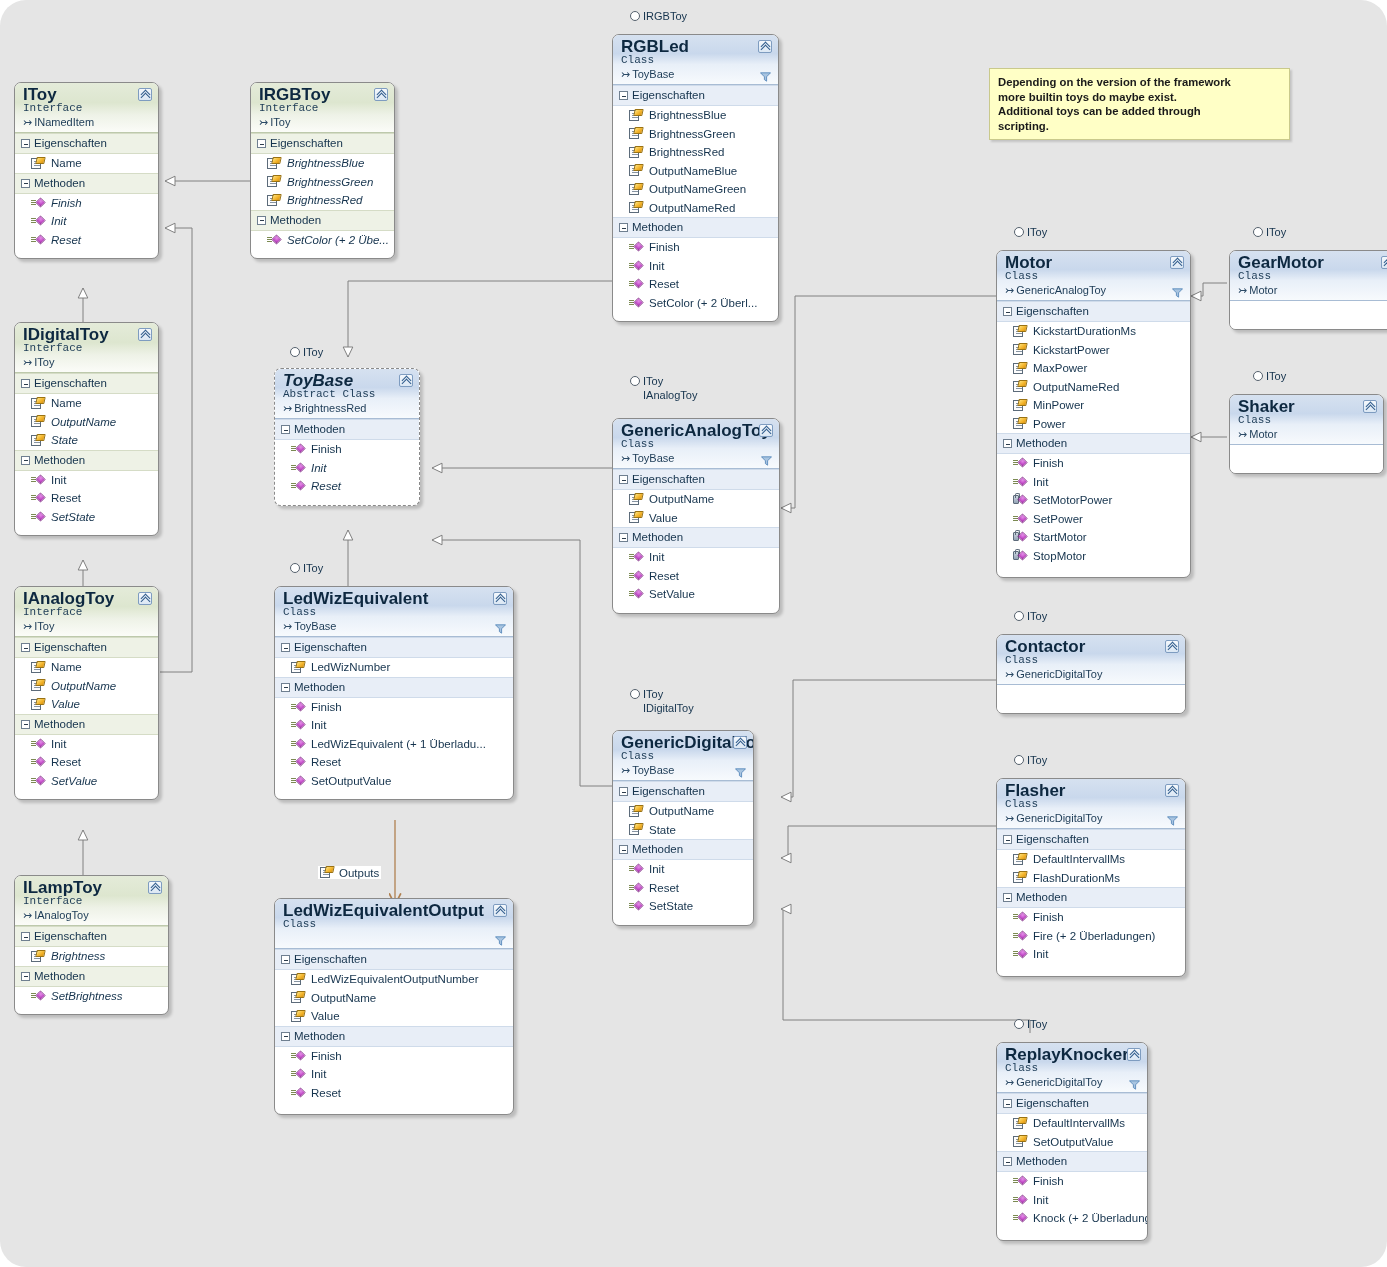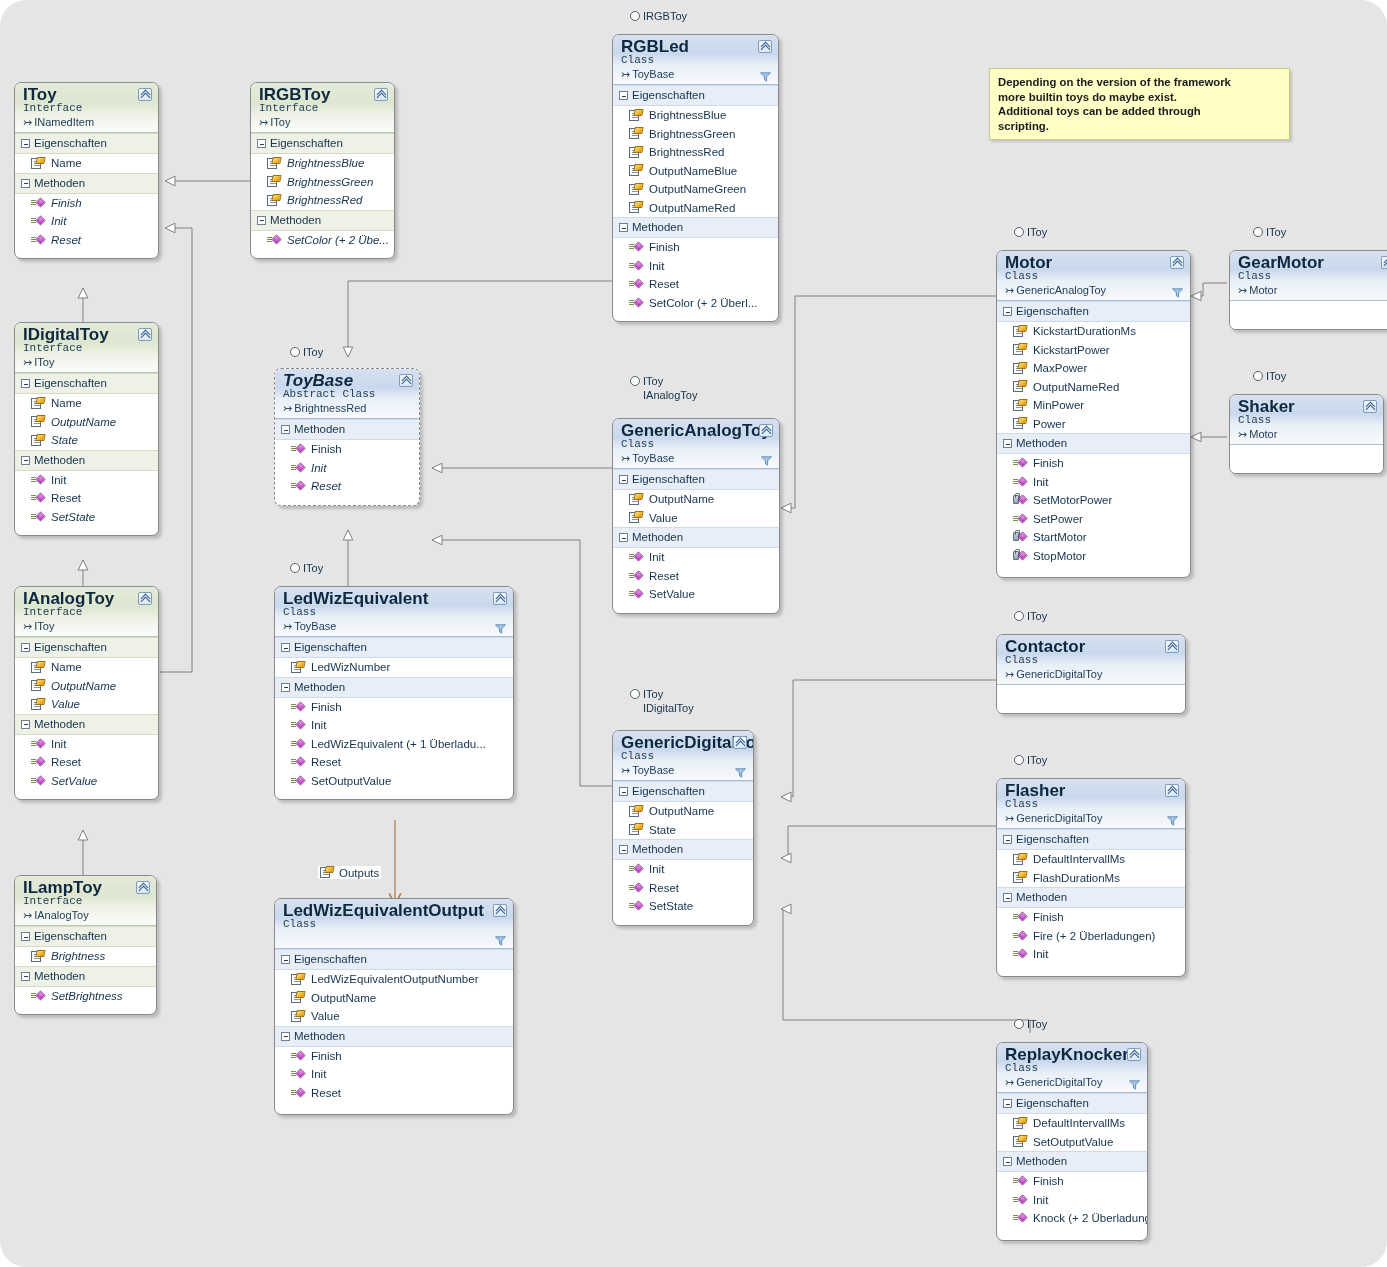--- a/index.html
+++ b/index.html
@@ -589,21 +589,21 @@
     <div class="row it">
         <span class="ico-meth">
           <span class="ln"></span>
           <span class="cube"></span>
         </span>
         <span class="lbl">SetValue</span>
       </div>
     <div style="height:9px"></div>
   </div>
 
-  <div class="uml iface" style="left:14px; top:875px; width:143px;">
+  <div class="uml iface" style="left:14px; top:875px; width:155px;">
     <div class="hdr">
       <div class="nm">ILampToy</div>
       <div class="kind">Interface</div>
       <div class="base"><span class="ar">↣</span><span>IAnalogToy</span></div>
       <div class="chev"></div>
     </div>
     <div class="sect">
         <span class="box"></span>
         <span>Eigenschaften</span>
       </div>

